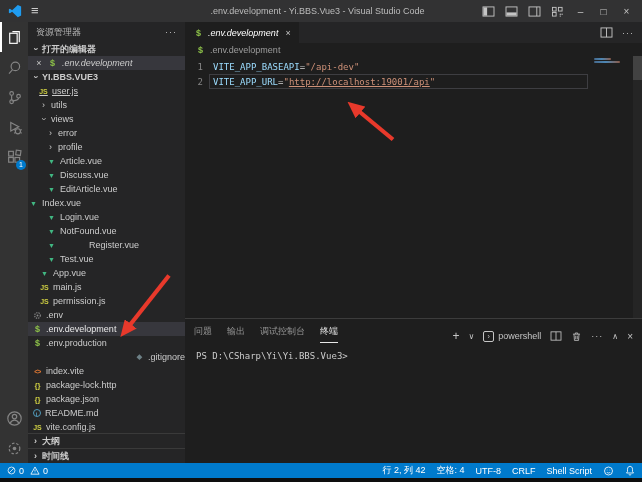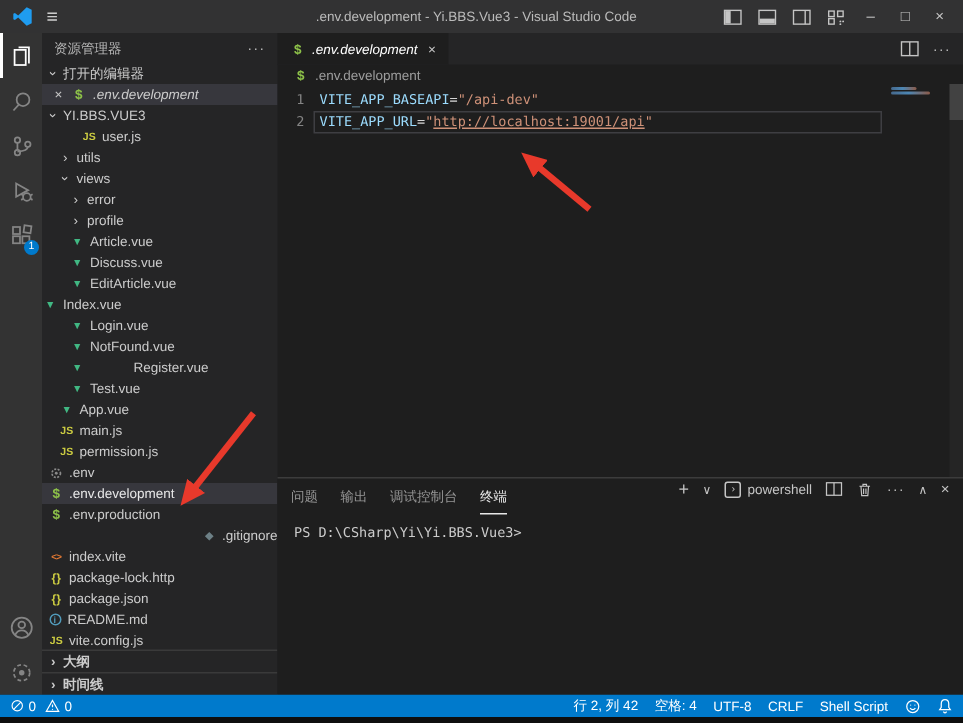--- a/index.html
+++ b/index.html
@@ -21,21 +21,21 @@
   .ab-icon.active{color:#ffffff;box-shadow:inset 2px 0 0 #ffffff}
   .ab-icon svg{stroke:currentColor;fill:none;stroke-width:1.1}
   .ab-badge{position:absolute;right:2px;bottom:2px;width:10px;height:10px;border-radius:50%;
             background:#007acc;color:#fff;font-size:7px;line-height:10px;text-align:center}
   .ab-spacer{flex:1}
   
   .sidebar{width:157px;background:#252526;display:flex;flex-direction:column;overflow:hidden;flex:none}
   .sb-title{height:20px;display:flex;align-items:center;justify-content:space-between;
             padding:0 8px;color:#b8b8b8;flex:none}
   .dots{color:#c5c5c5;font-size:9px;letter-spacing:1px}
-  .sb-section{height:14px;display:flex;align-items:center;font-weight:normal;color:#cccccc;
+  .sb-section{height:14px;display:flex;align-items:center;font-weight:bold;color:#cccccc;
               padding-left:3px;gap:2px;flex:none}
   .twisty{width:9px;text-align:center;color:#cccccc;font-size:9px;flex:none;display:inline-block}
   .twisty.open{transform:rotate(90deg)}
   .oe-item{height:14px;display:flex;align-items:center;background:#37373d;padding-left:7px;gap:4px;flex:none}
   .oe-close{color:#c5c5c5;width:8px;text-align:center}
   .italic{font-style:italic}
   .tree{flex:1;overflow:hidden}
   .tree-row{height:14px;display:flex;align-items:center;gap:3px;white-space:nowrap}
   .tree-row.sel{background:#37373d;color:#e8e8e8}
   .fi{width:11px;text-align:center;font-weight:bold;font-size:7px;flex:none;font-style:normal}
@@ -67,21 +67,21 @@
   .tok-str{color:#ce9178}
   .tok-link{color:#ce9178;text-decoration:underline}
   .cur-line{position:absolute;left:24px;right:54px;top:18px;height:15px;
             border:1px solid #3e3e42;box-sizing:border-box;z-index:1}
   .minimap{position:absolute;top:1px;right:9px;width:42px;z-index:1}
   .mm-bar{height:2px;margin:1px 0 0 3px;background:linear-gradient(90deg,#46698c,#4c86b4 45%,#8c5b49);border-radius:1px}
   .vscrollbar{position:absolute;top:0;right:0;width:9px;bottom:0;background:rgba(58,58,58,.25);z-index:1}
   .vthumb{height:24px;background:rgba(121,121,121,.35)}
   
   .panel{height:144px;border-top:1px solid #3c3c3c;display:flex;flex-direction:column;background:#1e1e1e;flex:none}
-  .panel-header{height:24px;display:flex;align-items:flex-start;padding:0 9px;flex:none}
+  .panel-header{height:24px;display:flex;align-items:flex-end;padding:0 9px;flex:none}
   .panel-tabs{display:flex;gap:15px}
   .panel-tab{color:#969696;height:24px;display:flex;align-items:center}
   .panel-tab.active{color:#e7e7e7;box-shadow:inset 0 -1px 0 #e7e7e7}
   .panel-actions{margin-left:auto;display:flex;align-items:center;gap:9px;color:#c5c5c5}
   .panel-actions svg{stroke:#c5c5c5;fill:none;stroke-width:1}
   .shell-chip{display:flex;align-items:center;gap:4px}
   .ps-icon{width:11px;height:11px;border:1px solid #c5c5c5;border-radius:2px;color:#c5c5c5;
            font-size:7px;line-height:10px;text-align:center;box-sizing:border-box}
   .terminal{padding:8px 0 0 11px;font-family:"DejaVu Sans Mono","Liberation Mono",monospace;
             font-size:9px;color:#cccccc}
@@ -211,21 +211,21 @@
     <div class="oe-item">
       <span class="oe-close">×</span>
       <span class="fi fi-sh">$</span>
       <span class="italic">.env.development</span>
     </div>
     <div class="sb-section">
       <span class="twisty open">›</span>
       <span>YI.BBS.VUE3</span>
     </div>
     <div class="tree" id="tree">
-        <div class="tree-row" style="padding-left: 26px;">
+        <div class="tree-row" style="padding-left: 10px; text-decoration: underline;">
           <span class="fi fi-js">JS</span>
           <span>user.js</span>
         </div>
         <div class="tree-row" style="padding-left: 11px;">
           <span class="twisty">›</span>
           <span>utils</span>
         </div>
         <div class="tree-row" style="padding-left: 11px;">
           <span class="twisty open">›</span>
           <span>views</span>

